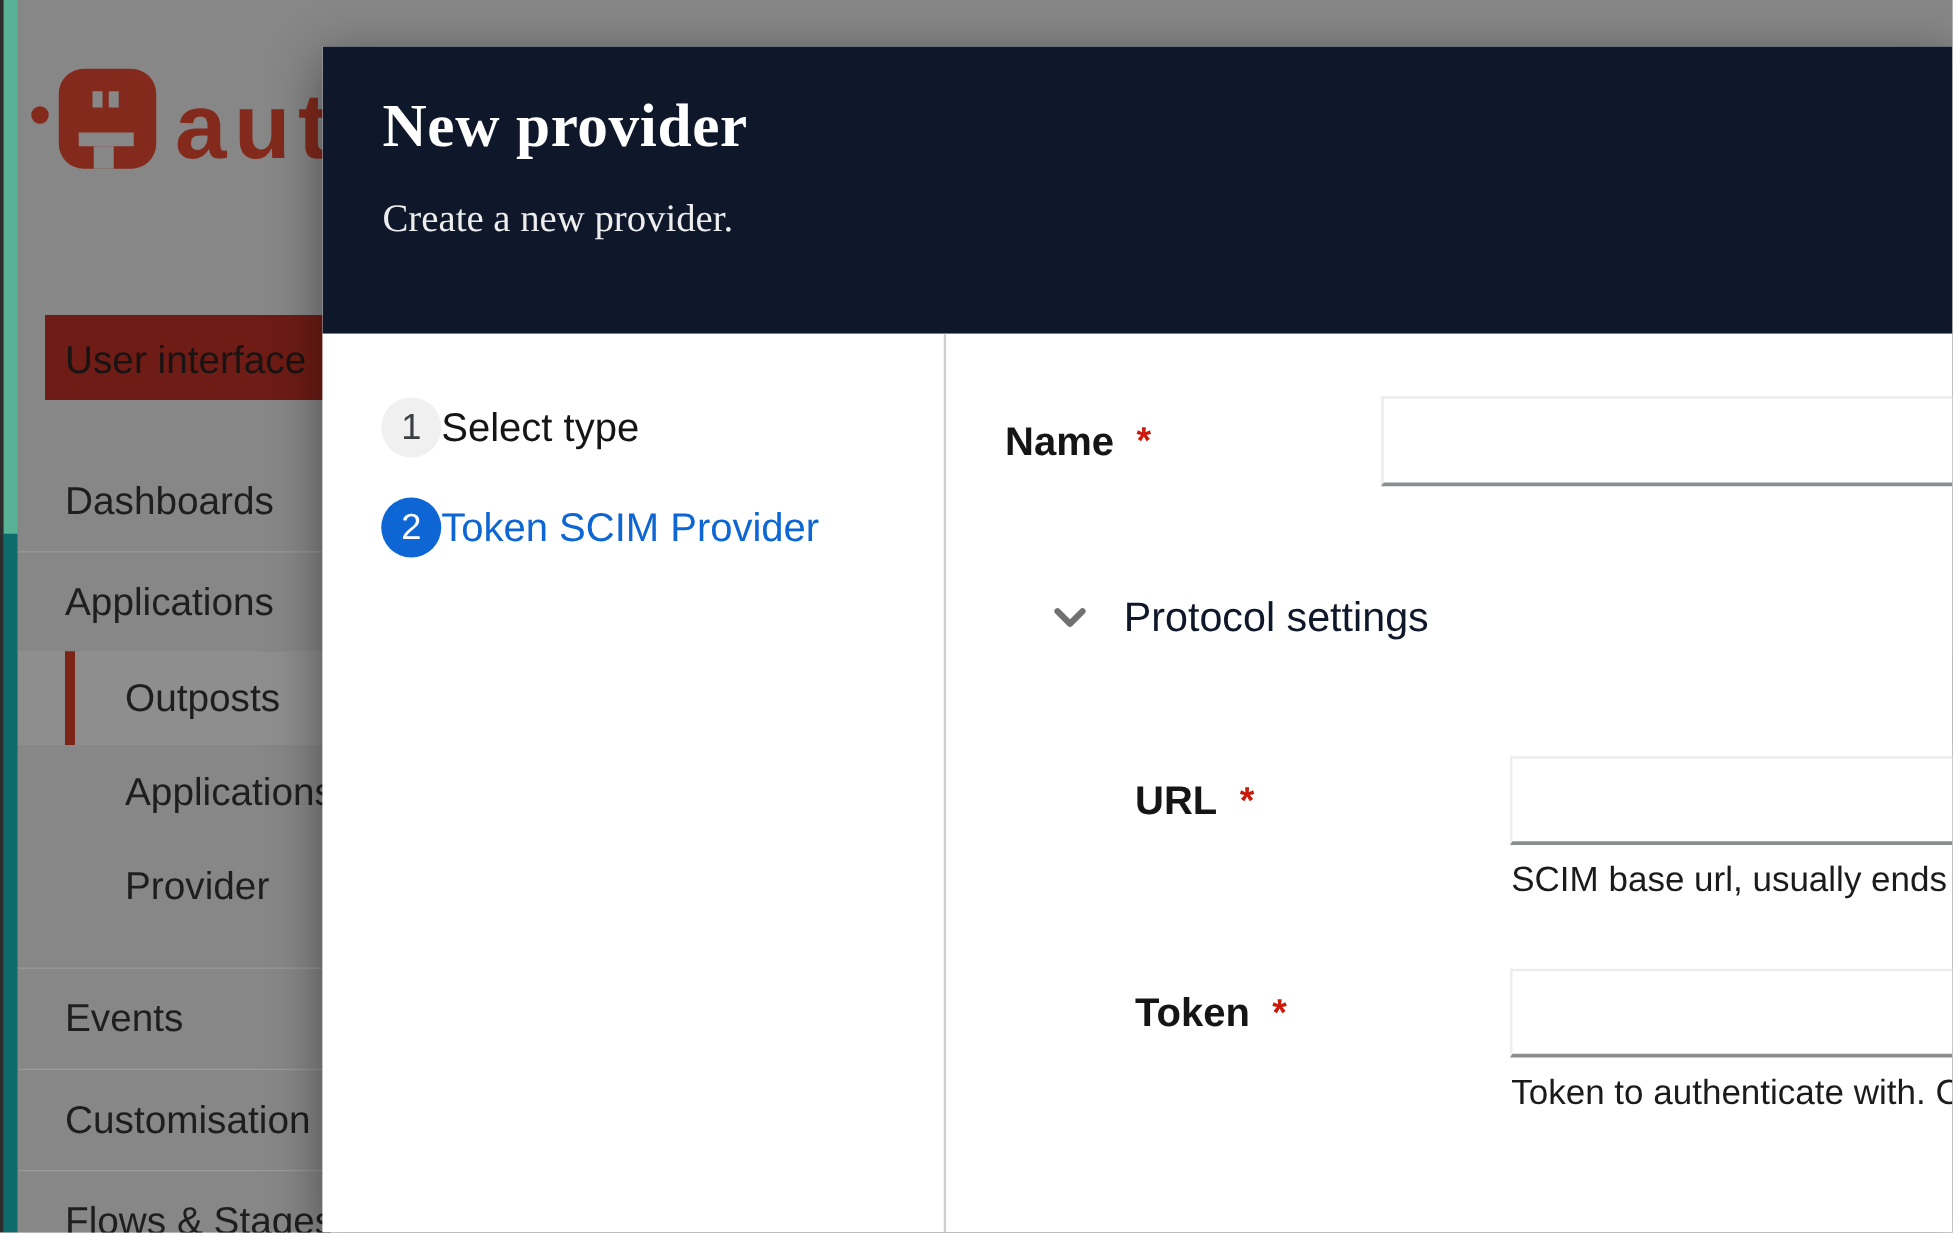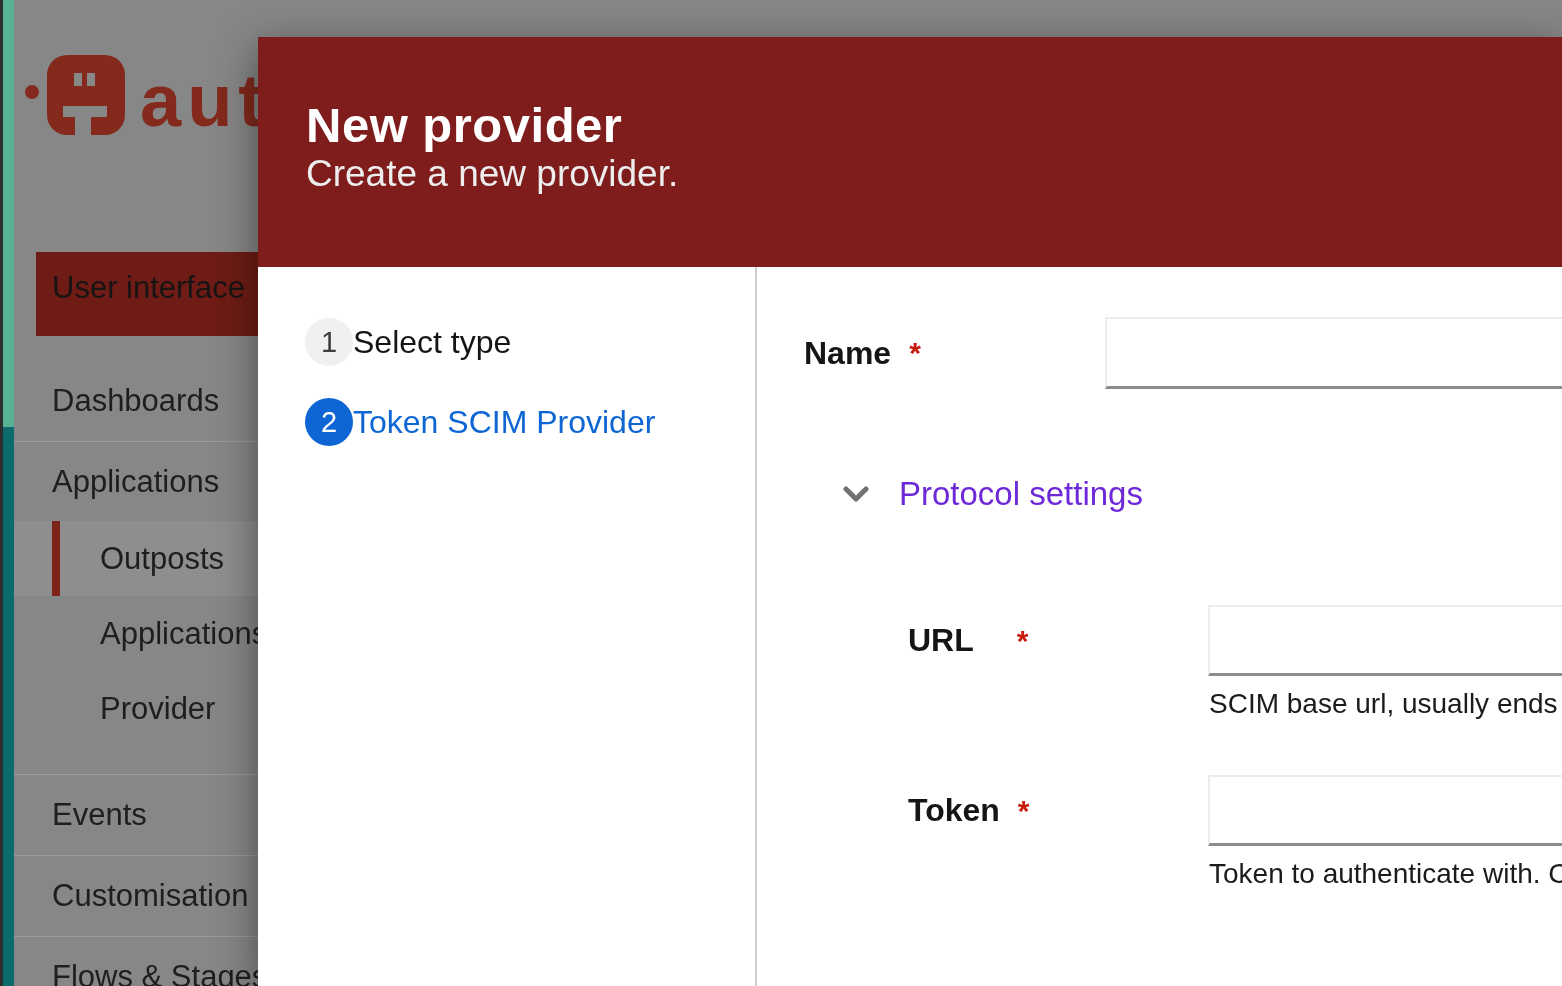--- a/index.html
+++ b/index.html
@@ -25,21 +25,21 @@
   .cut       { position:absolute; background:#878787; }
   .cut-n1    { left:49px; top:18px; width:8px;  height:13px; }
   .cut-n2    { left:62px; top:18px; width:8px;  height:13px; }
   .cut-slot  { left:38px; top:51px; width:44px; height:11px; }
   .cut-leg   { left:50px; top:62px; width:16px; height:18px; }
 
   .brand-text { position:absolute; left:140px; top:55px; height:100px; line-height:92px;
                 font-size:74px; font-weight:700; letter-spacing:6px; color:#832a1c;
                 white-space:nowrap; }
 
-  .ui-button { position:absolute; left:36px; top:252px; width:300px; height:84px;
+  .ui-button { position:absolute; left:36px; top:252px; width:300px; height:68px;
                background:#6e1c15;text-decoration:underline; }
   .ui-button span { position:absolute; left:16px; top:0; line-height:72px;
                     font-size:31px; color:#191414; white-space:nowrap; }
 
   .nav-item { position:absolute; left:14px; right:0; color:#1e1e1e; font-size:31px;
               white-space:nowrap; }
   .nav-item .lbl { position:absolute; left:38px; top:0; bottom:0; display:flex; align-items:center; }
   .nav-item.sub .lbl { left:86px; }
   .row-dashboards   { top:360px; height:81px; }
   .row-applications { top:441px; height:80px; border-top:1px solid #9a9a9a; }
@@ -48,23 +48,23 @@
   .row-apps-sub     { top:596px; height:75px; }
   .row-outposts     { top:671px; height:75px; }
   .row-events       { top:774px; height:81px; border-top:1px solid #9a9a9a; }
   .row-customisation{ top:855px; height:81px; border-top:1px solid #9a9a9a; }
   .row-flows        { top:936px; height:81px; border-top:1px solid #9a9a9a; }
 
   
   .modal { position:absolute; left:258px; top:37px; width:1304px; height:949px; z-index:10;
            overflow:hidden; background:#ffffff;
            box-shadow:0 10px 40px rgba(0,0,0,0.45); display:flex; flex-direction:column; }
-  .modal-header { height:230px; flex:0 0 230px; background:#7f1d1d; padding:60px 48px 0 48px; }
+  .modal-header { height:230px; flex:0 0 230px; background:#0f172a; padding:36px 48px 0 48px;font-family:Liberation Serif, serif; }
   .modal-title { color:#ffffff; font-size:49px; font-weight:600; letter-spacing:0.5px; line-height:56px; }
-  .modal-subtitle { color:#ededed; font-size:37px; font-weight:400; }
+  .modal-subtitle { margin-top:28px; color:#ededed; font-size:31px; font-weight:400; }
 
   .modal-body { flex:1; display:flex; min-height:0; }
 
   
   .wizard-nav { width:499px; flex:0 0 499px; background:#ffffff;
                 border-right:2px solid #cfcfcf; padding:51px 0 0 47px; }
   .step { display:flex; align-items:center; height:48px; margin-bottom:32px; }
   .step-circle { width:48px; height:48px; border-radius:50%; flex:0 0 48px;
                  display:flex; align-items:center; justify-content:center;
                  font-size:29px; }
@@ -83,23 +83,23 @@
              border:2px solid #ededed; border-bottom:3px solid #8a8d90;
              font-size:30px; padding:0 16px; color:#151515; outline:none; }
   .helper { position:absolute; font-size:28px; color:#1b1b1b; white-space:nowrap; }
 
   .lbl-name   { left:47px;  top:50px;  height:72px; }
   .inp-name   { left:348px; top:50px;  height:72px; }
 
   .group-head { position:absolute; left:86px; top:210px; height:34px;
                 display:flex; align-items:center; cursor:pointer; }
   .chev { width:26px; height:18px; margin-right:30px; }
-  .group-title { font-size:33px; font-weight:400; color:#6d28d9; white-space:nowrap; }
-
-  .lbl-url    { left:151px; top:338px; height:71px;gap:25px; }
+  .group-title { font-size:33px; font-weight:400; color:#0f172a; white-space:nowrap; }
+
+  .lbl-url    { left:151px; top:338px; height:71px; }
   .inp-url    { left:451px; top:338px; height:71px; }
   .help-url   { left:452px; top:421px; }
 
   .lbl-token  { left:151px; top:508px; height:71px;text-align:right; }
   .inp-token  { left:451px; top:508px; height:71px; }
   .help-token { left:452px; top:591px; }
 </style>
 </head>
 <body>
 

